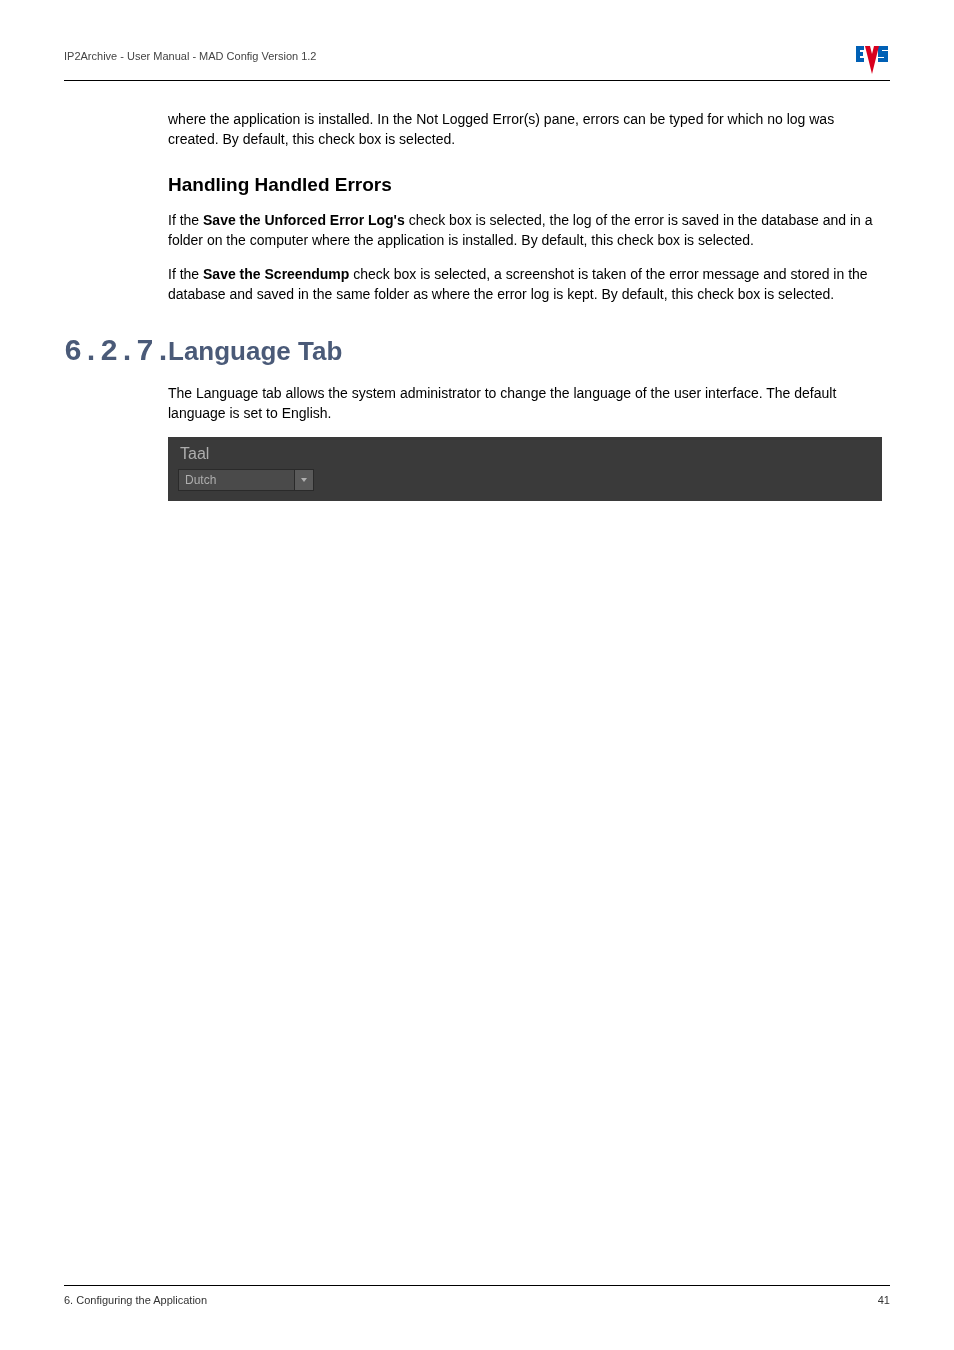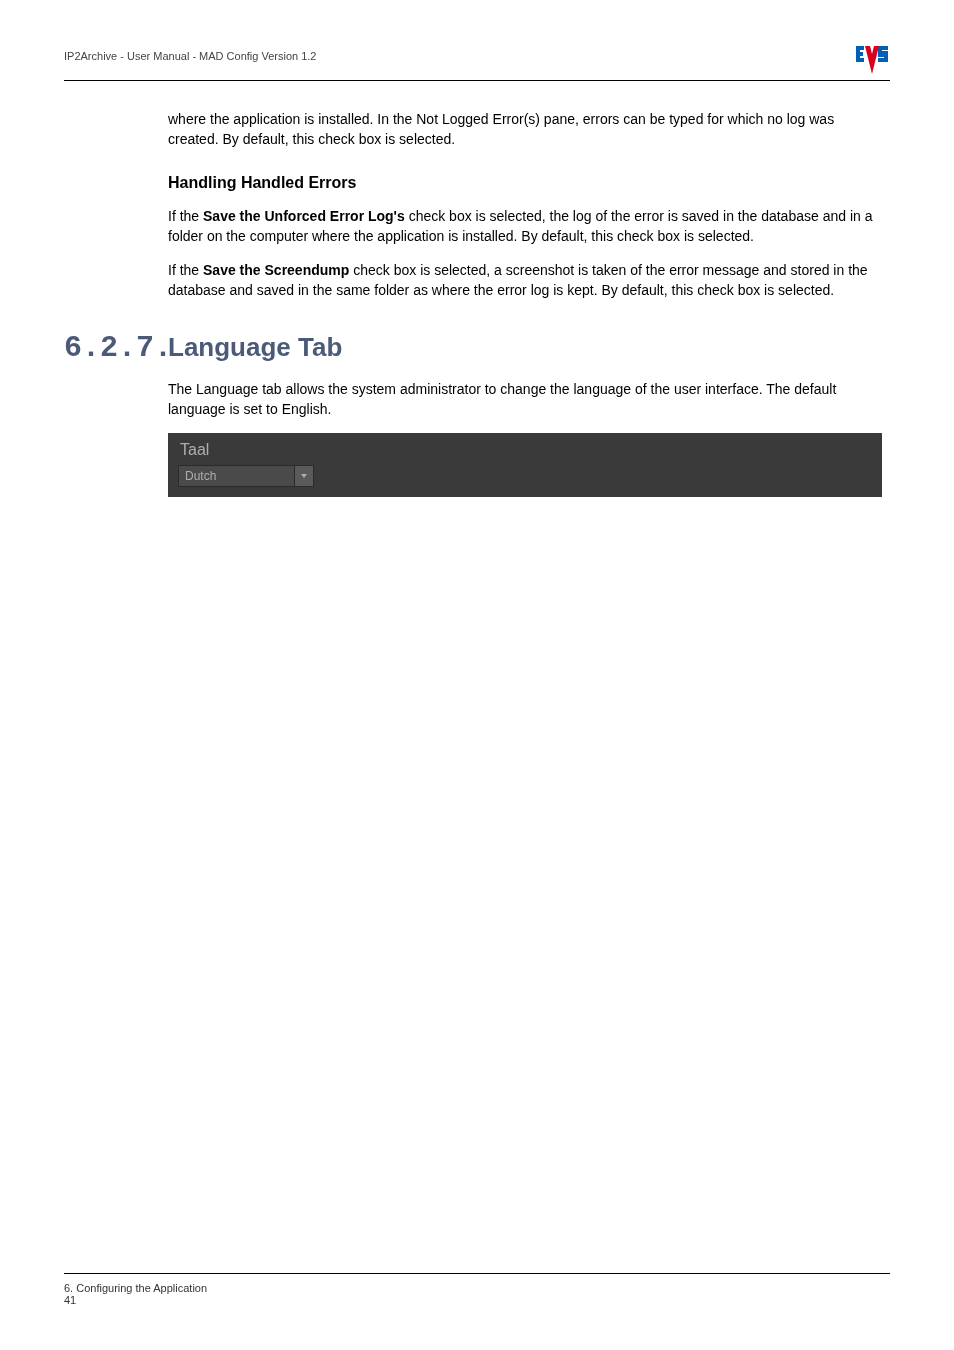--- a/index.html
+++ b/index.html
@@ -38,21 +38,21 @@
     margin-left: 104px;
     margin-right: 8px;
   }
   .para {
     font-size: 14px;
     line-height: 1.45;
     color: #000;
     margin-bottom: 14px;
   }
   .h2 {
-    font-size: 16px;
+    font-size: 19px;
     font-weight: bold;
     color: #000;
     margin-top: 24px;
     margin-bottom: 14px;
   }
   .section-row {
     display: flex;
     align-items: baseline;
     margin-top: 30px;
     margin-bottom: 14px;
@@ -115,21 +115,20 @@
     position: absolute;
     left: 64px;
     right: 64px;
     bottom: 44px;
     border-top: 1px solid #000;
     padding-top: 8px;
     display: flex;
     justify-content: space-between;
     font-size: 11px;
     color: #333;
-    flex-direction: column;
   }
 </style>
 </head>
 <body>
 
 <div class="page">
   <div class="header-row">
     <div class="header-text">IP2Archive - User Manual - MAD Config Version 1.2</div>
     <div class="logo">
       <svg viewBox="0 0 36 30" width="36" height="30">

